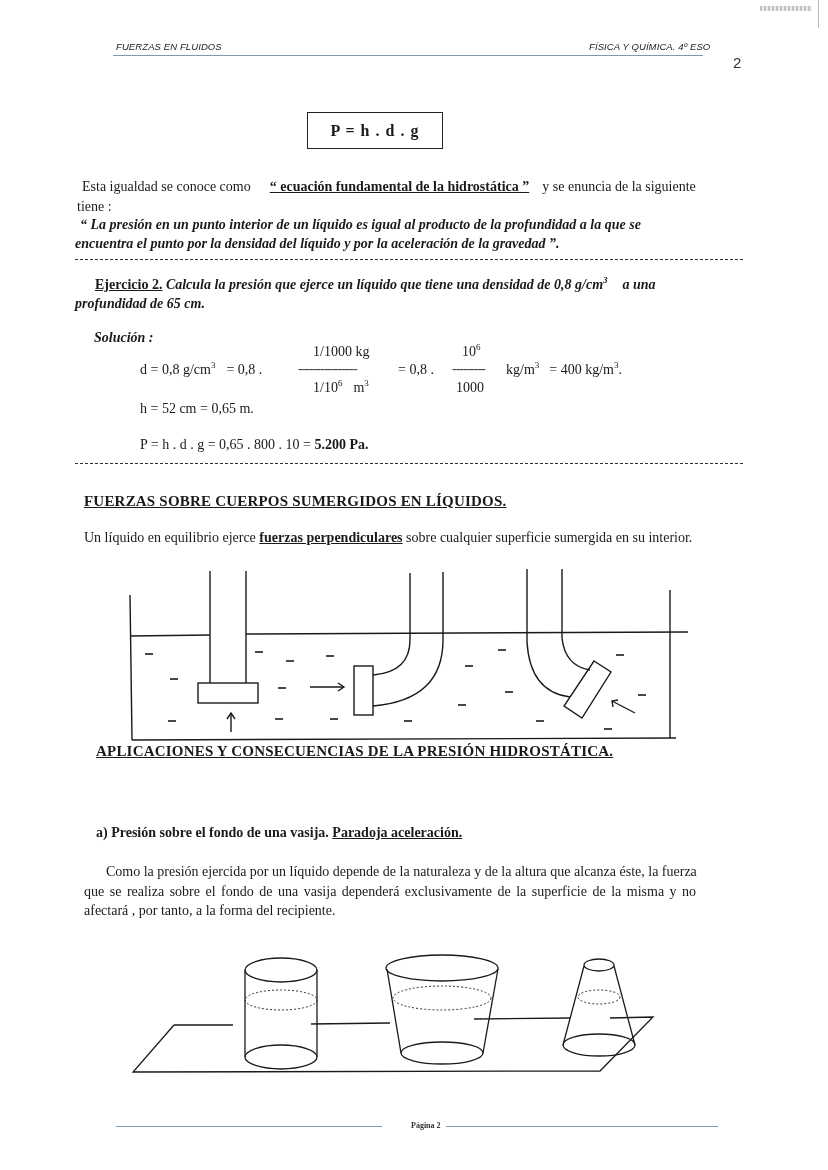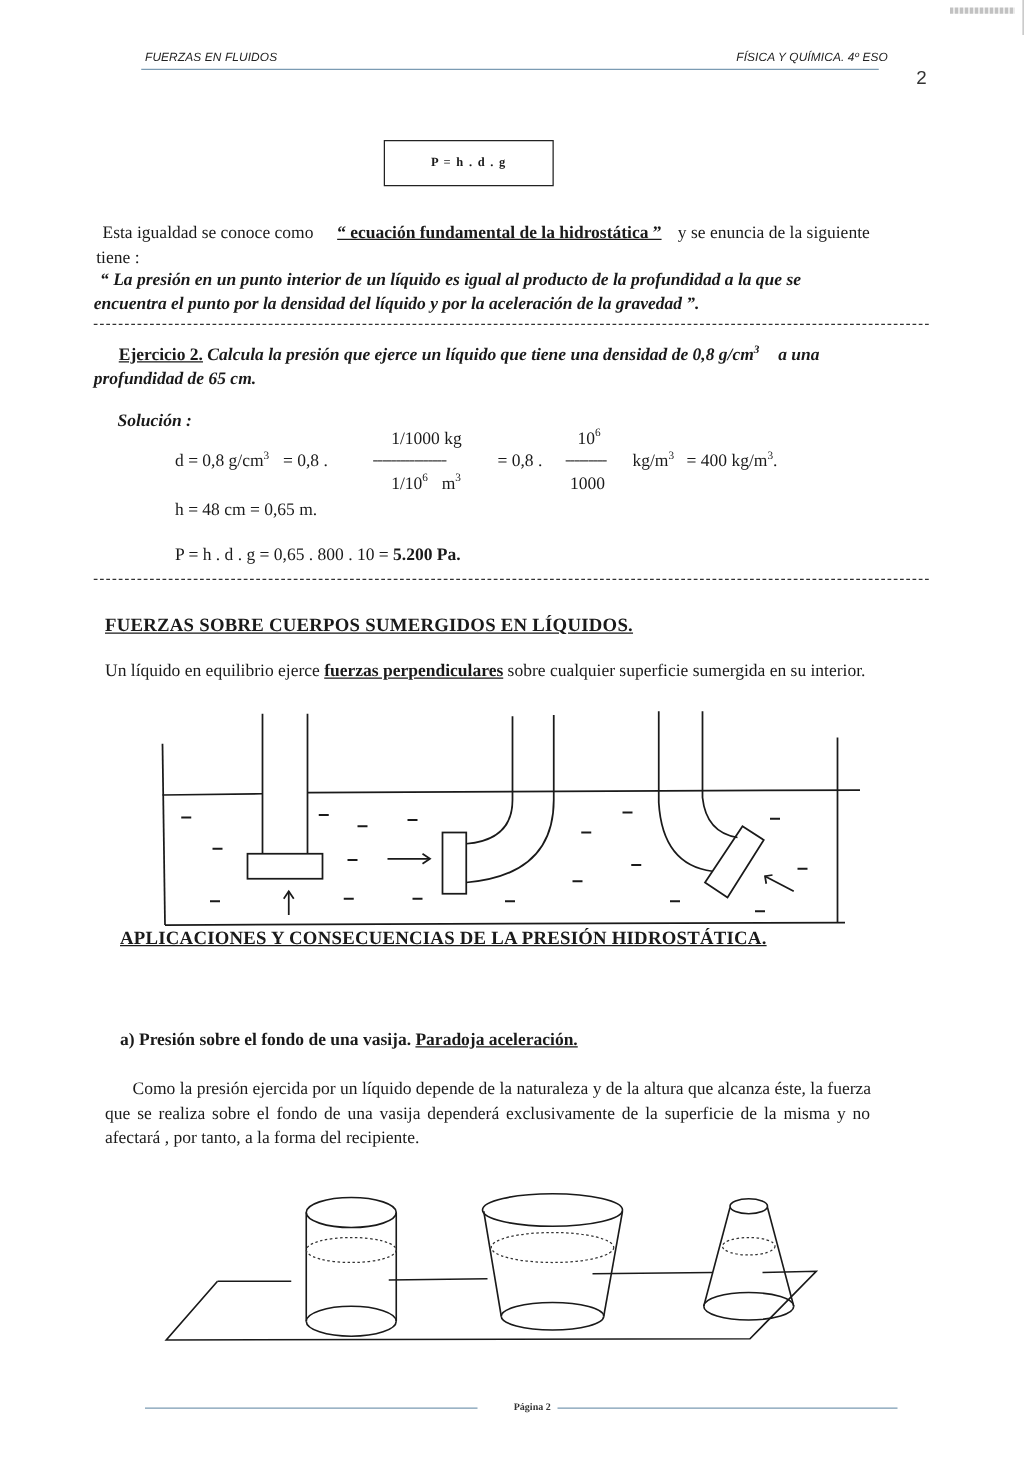--- a/index.html
+++ b/index.html
@@ -3,21 +3,21 @@
 <meta charset="utf-8">
 <style>
   html, body { margin: 0; padding: 0; background: #ffffff; }
   body { width: 828px; height: 1170px; position: relative; overflow: hidden;
          font-family: "Liberation Serif", serif; color: #1a1a1a; }
   .abs { position: absolute; font-family: Liberation Serif, serif; }
   .hdr { font-family: "Liberation Sans", sans-serif; font-style: italic; font-size: 9.5px; color: #222; letter-spacing: 0.1px; }
   .hdr-line { position: absolute; left: 113px; width: 590px; top: 55px; height: 1px; background: #7b9bb3; }
   .pnum { font-family: "Liberation Sans", sans-serif; font-size: 15px; color: #333; }
   .formula-box { position: absolute; left: 307px; top: 112px; width: 134px; height: 35px; border: 1.3px solid #222;
-                 display: flex; align-items: center; justify-content: center; font-size: 10px; font-weight: bold; letter-spacing: 1px; }
+                 display: flex; align-items: center; justify-content: center; font-size: 16px; font-weight: bold; letter-spacing: 1px; }
   .txt { font-size: 14px; line-height: 19px; }
   .it { font-style: italic; font-weight: bold; }
   .u { text-decoration: underline; }
   .b { font-weight: bold; }
   .dash { position: absolute; left: 75px; width: 668px; height: 0; border-top: 1.2px dashed #333; }
   .heading { font-weight: bold; text-decoration: underline; font-size: 15px; letter-spacing: 0.2px; }
   .math { font-size: 14px; }
   sup { font-size: 9px; vertical-align: 6px; line-height: 0; }
   .footer-line { position: absolute; height: 1px; background: #7b9bb3; top: 1126px; }
   .footer-text { font-family: "Liberation Serif", serif; font-size: 8px; font-weight: bold; color: #333; }
@@ -78,21 +78,21 @@
   <span>10</span><sup>6</sup>
 </div>
 <div class="abs math" style="left:452px; top:361px; letter-spacing:-1px; color:#444;">---------</div>
 <div class="abs math" style="left:456px; top:380px;">1000</div>
 <div class="abs math" style="left:506px; top:362px;">
   <span>kg/m</span><sup>3</sup>
   <span style="display:inline-block; width:3px;"></span>
   <span>=  400  kg/m</span><sup>3</sup><span>.</span>
 </div>
 
-<div class="abs math" style="left:140px; top:401px;">h  =  48  cm  =  0,65  m.</div>
+<div class="abs math" style="left:140px; top:401px;">h  =  52  cm  =  0,65  m.</div>
 
 <div class="abs math" style="left:140px; top:437px;">
   <span>P  =  h . d . g  =   0,65 . 800 . 10  =</span>
   <span class="b">5.200  Pa.</span>
 </div>
 
 <div class="dash" style="top:463px;"></div>
 
 <div class="abs heading" style="left:84px; top:493px;">FUERZAS  SOBRE CUERPOS SUMERGIDOS EN LÍQUIDOS.</div>
 <div class="abs txt" style="left:84px; top:528px; width:690px;">

